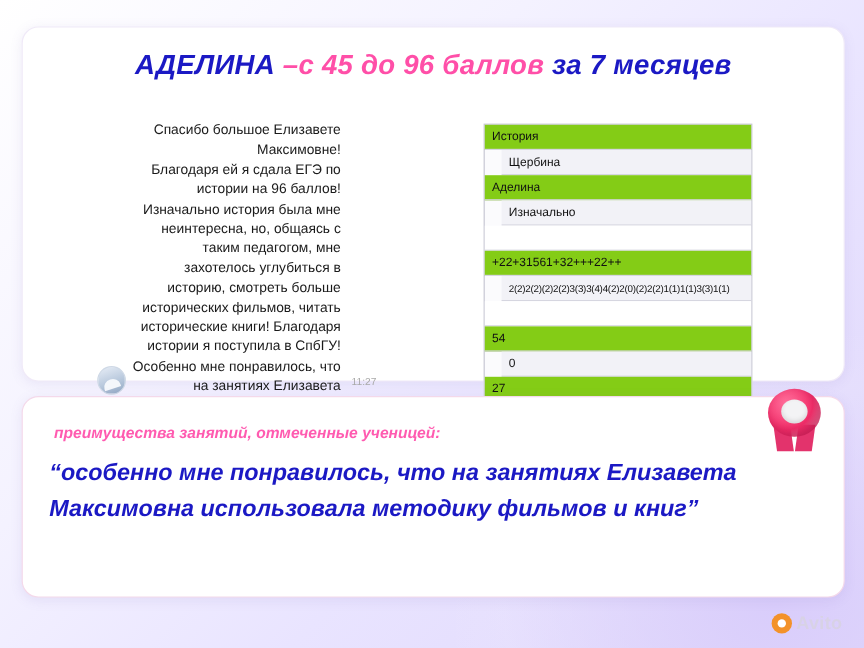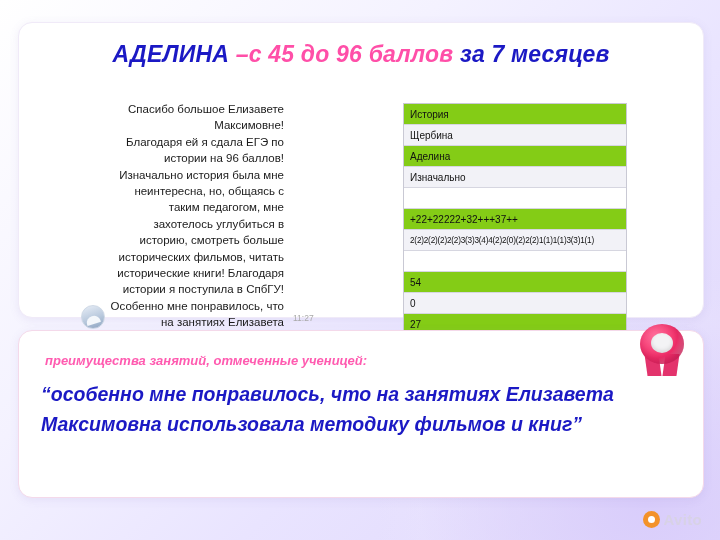--- a/index.html
+++ b/index.html
@@ -103,21 +103,21 @@
     height: 21px;
     border-bottom: 1px solid #d6d6e0;
     display: flex;
     align-items: center;
     padding: 0 6px;
     font-size: 10px;
     color: #111;
     background: #84cc16;
     box-sizing: border-box;
   }
-  .trow.alt { background: #f2f2f7; }
+  .trow.alt { background: #f2f2f7; margin-left: 14px; }
   .trow:last-child { border-bottom: none; }
   .trow.tiny { font-size: 8.2px; letter-spacing: -0.2px; }
   .trow.spacer { background: #ffffff; }
   
   #bottom-card {
     left: 18px;
     top: 330px;
     width: 684px;
     height: 166px;
     border: 1px solid #f4d9ea;
@@ -229,21 +229,21 @@
 
   <div id="avatar"></div>
   <div id="msg-time">11:27</div>
 
   <div id="result-panel">
     <div class="trow">История</div>
     <div class="trow alt">Щербина</div>
     <div class="trow">Аделина</div>
     <div class="trow alt">Изначально</div>
     <div class="trow spacer"></div>
-    <div class="trow">+22+22222+32+++37++</div>
+    <div class="trow">+22+31561+32+++22++</div>
     <div class="trow alt tiny">2(2)2(2)(2)2(2)3(3)3(4)4(2)2(0)(2)2(2)1(1)1(1)3(3)1(1)</div>
     <div class="trow spacer"></div>
     <div class="trow">54</div>
     <div class="trow alt">0</div>
     <div class="trow">27</div>
     <div class="trow alt">23</div>
     <div class="trow">0</div>
     <div class="trow alt">96</div>
   </div>
 </div>

